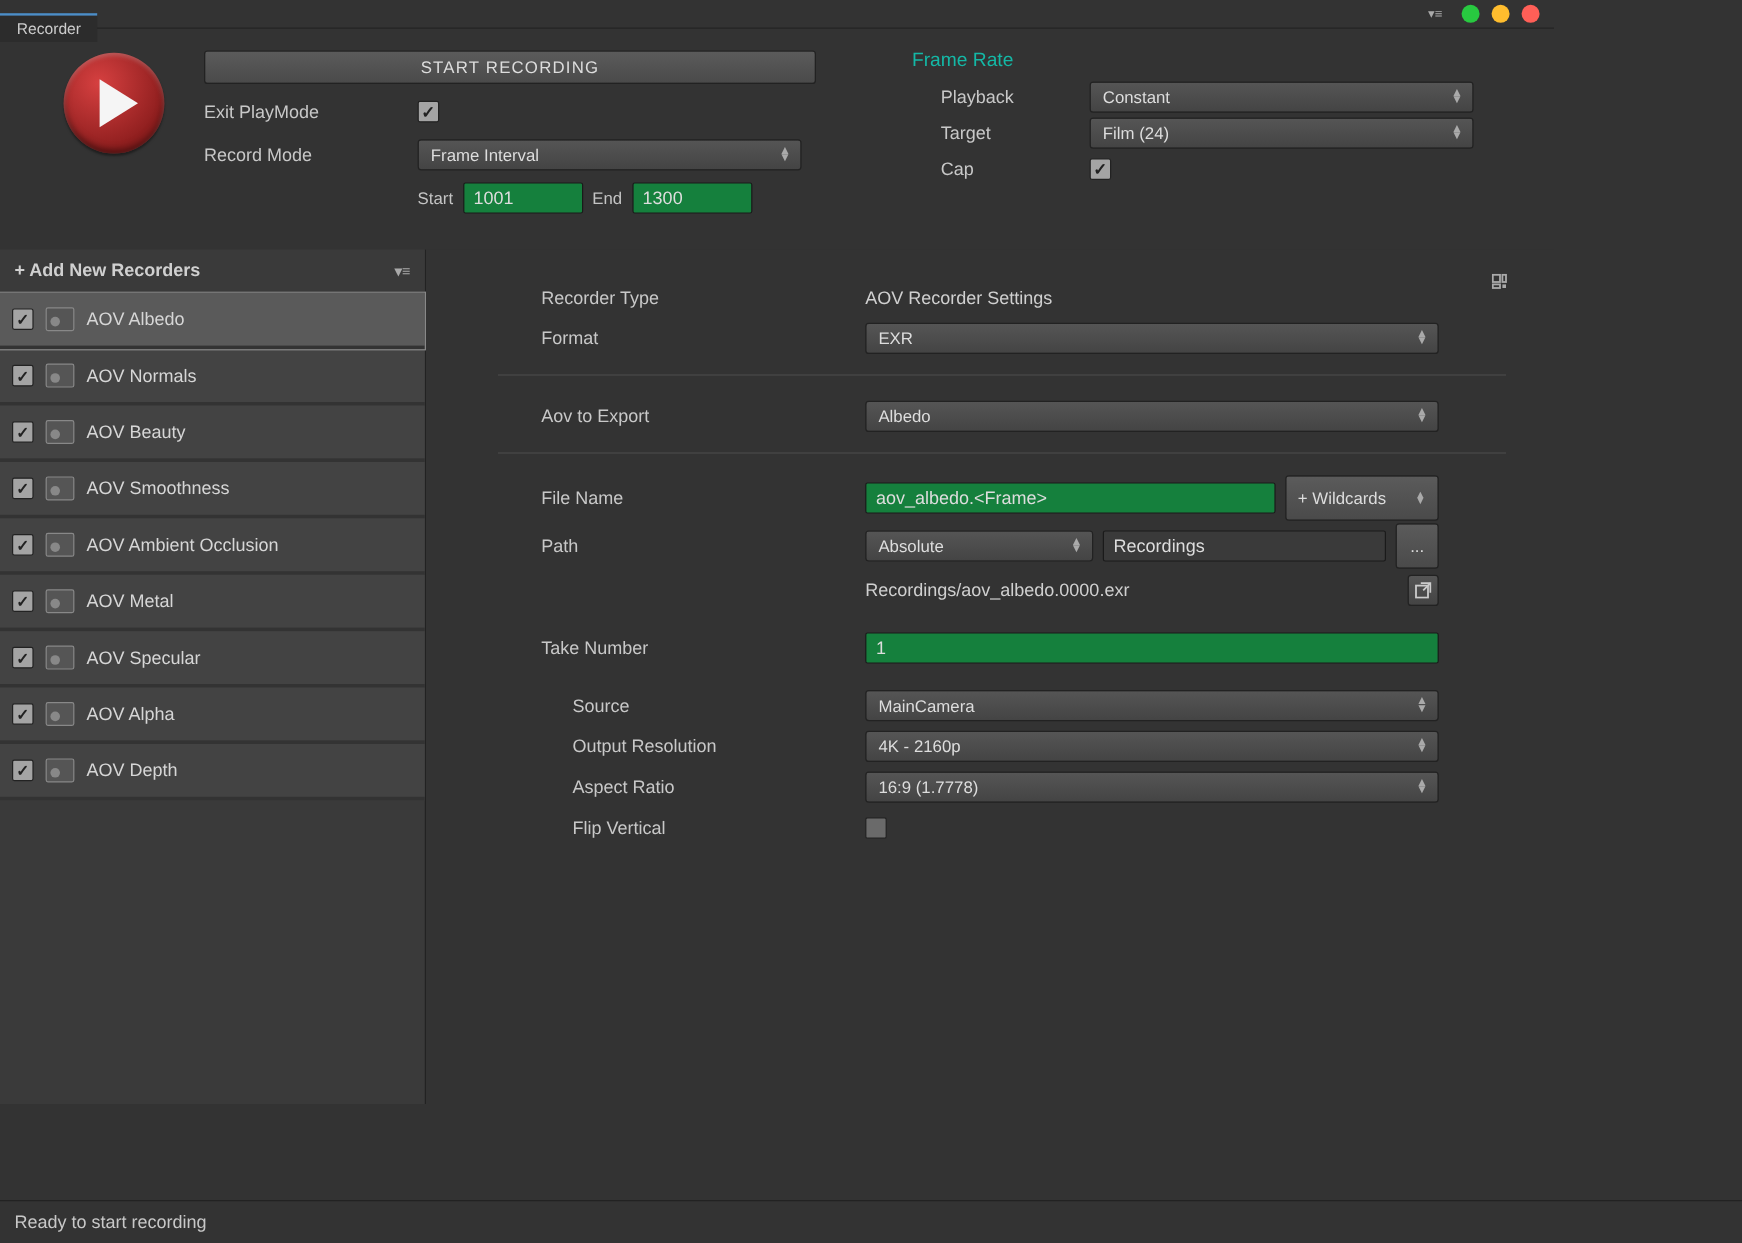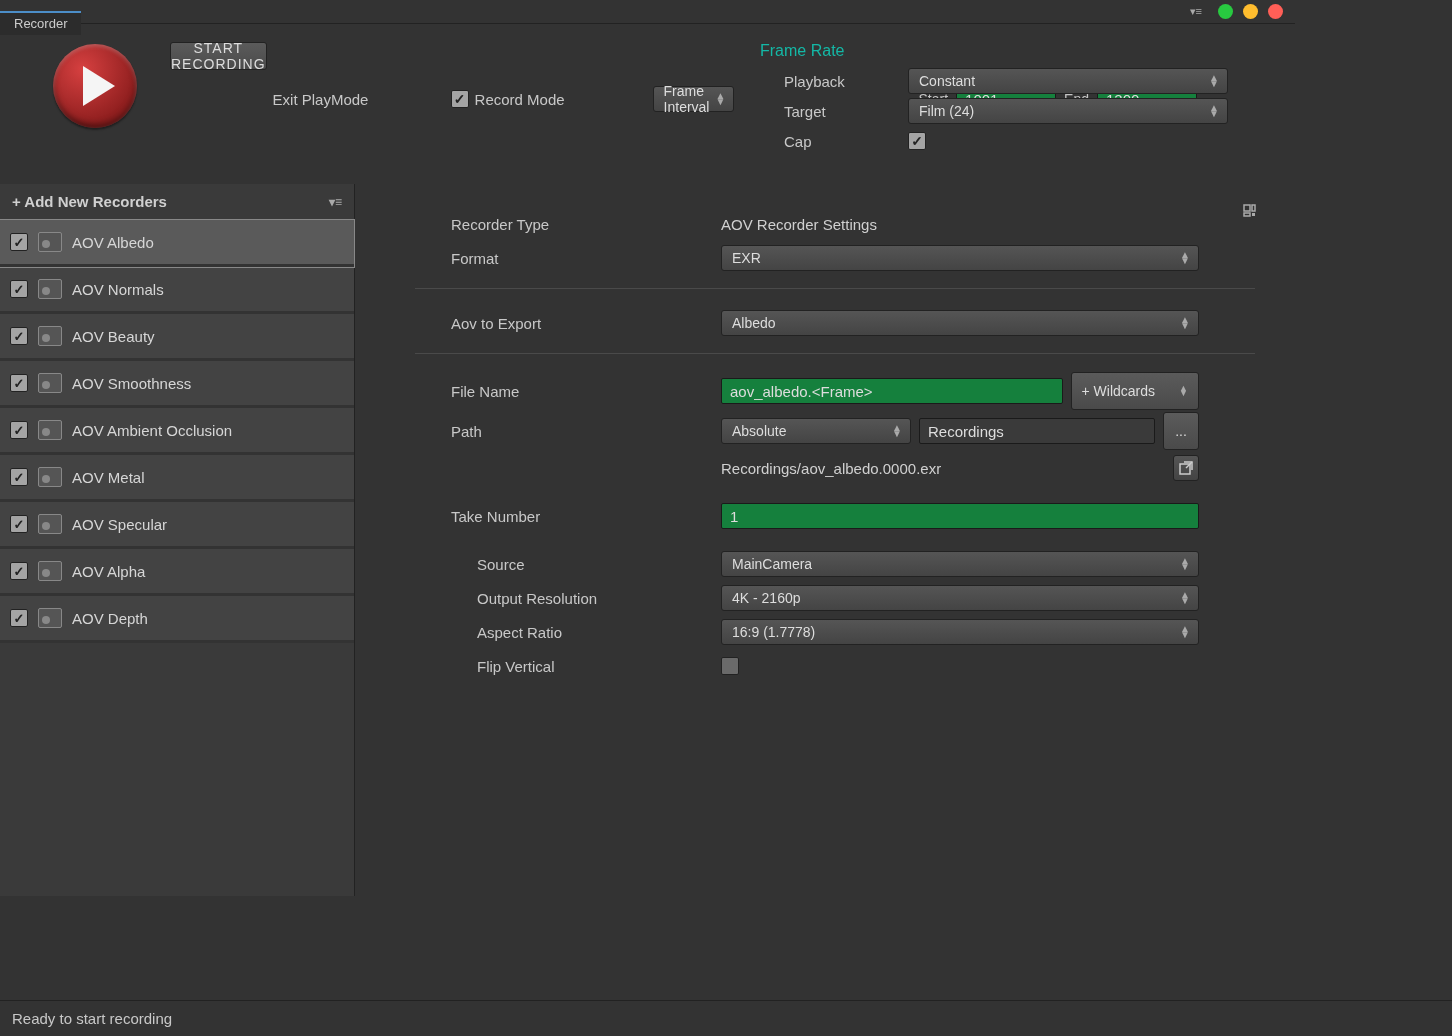--- a/index.html
+++ b/index.html
@@ -12,21 +12,21 @@
 .traffic-light { width: 15px; height: 15px; border-radius: 50%; }
 .tl-green { background: #28c940; }
 .tl-yellow { background: #ffbd2e; }
 .tl-red  { background: #ff5f57; }
 
 .top-area { padding: 18px 20px 28px 20px; display: flex; background: #333333; }
 .play-col { width: 150px; display: flex; align-items: flex-start; justify-content: center; padding-top: 2px; }
 .play-btn { width: 84px; height: 84px; border-radius: 50%; background: radial-gradient(circle at 35% 30%, #d64040, #8e1e1e 70%); display: flex; align-items: center; justify-content: center; box-shadow: inset 0 2px 4px rgba(255,255,255,0.25), inset 0 -3px 6px rgba(0,0,0,0.5), 0 2px 2px rgba(0,0,0,0.4); cursor: pointer; }
 .play-triangle { width: 0; height: 0; border-left: 32px solid #f5f5f5; border-top: 20px solid transparent; border-bottom: 20px solid transparent; margin-left: 8px; }
 
-.left-block { width: 510px; display: flex; flex-direction: row; gap: 6px; }
+.left-block { width: 510px; display: flex; flex-direction: column; gap: 6px; }
 .start-btn { height: 28px; background: linear-gradient(#5b5b5b,#4a4a4a); border: 1px solid #222; border-radius: 3px; color: #ddd; text-align: center; display: flex; align-items: center; justify-content: center; font-size: 14px; letter-spacing: 1px; cursor: pointer; margin-bottom: 2px; }
 
 .row { display: flex; align-items: center; min-height: 30px; gap: 8px; }
 .row .label { width: 170px; color: #c8c8c8; font-size: 15px; }
 .row .label.indent { padding-left: 24px; }
 
 .checkbox { width: 18px; height: 18px; background: #a4a4a4; border: 1px solid #222; border-radius: 2px; display: flex; align-items: center; justify-content: center; color: #222; font-size: 14px; font-weight: bold; cursor: pointer; }
 .checkbox.unchecked { background: #6a6a6a; }
 .checkbox.unchecked::after { content: ''; }
 .checkbox.checked::after { content: '✓'; }

